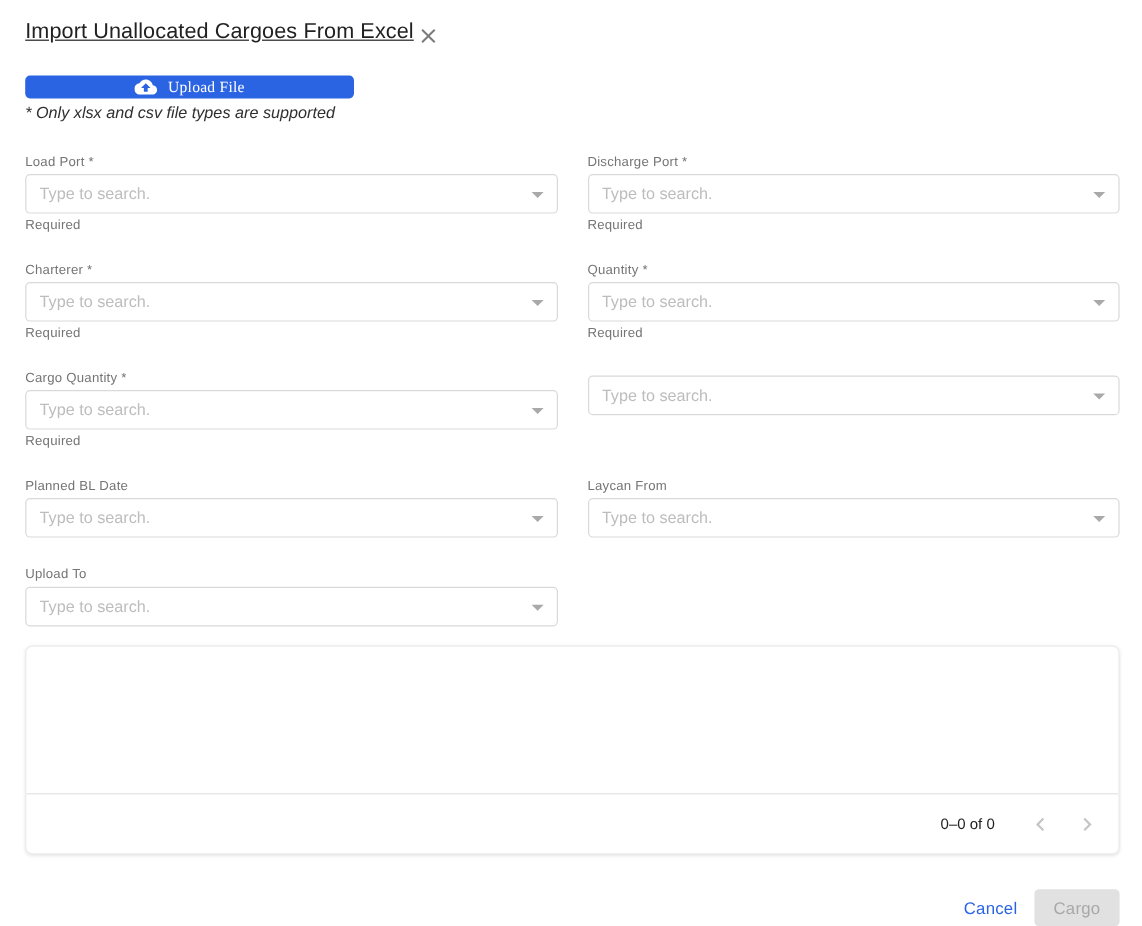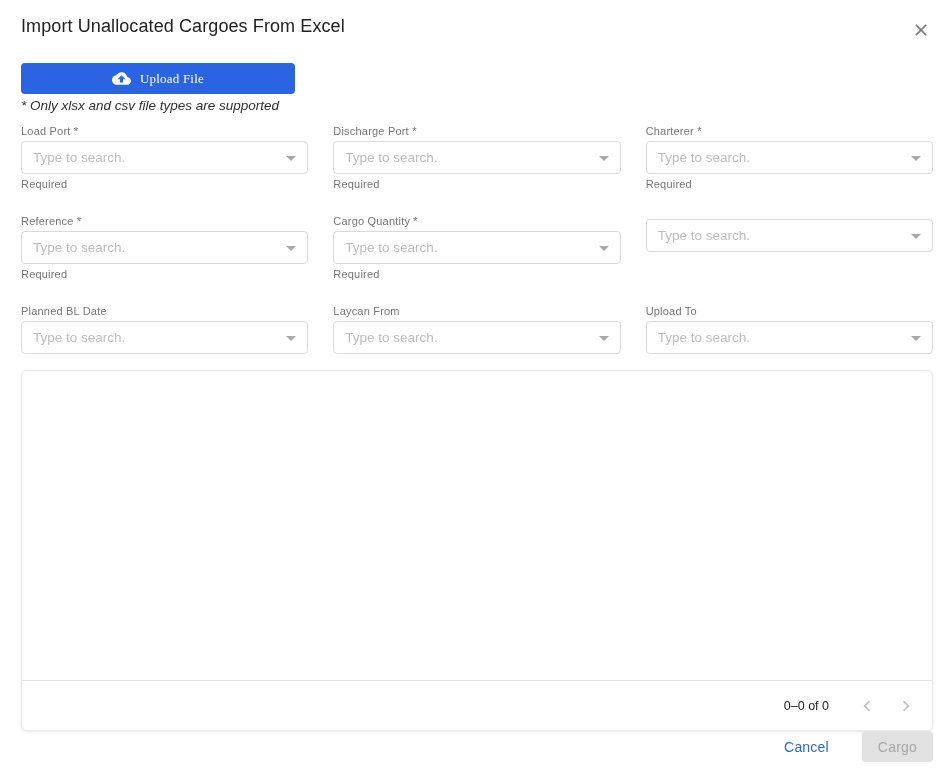--- a/index.html
+++ b/index.html
@@ -14,35 +14,35 @@
   *{box-sizing:border-box;margin:0;padding:0;}
   html,body{background:#fff;}
   body{
     width:952px;height:772px;position:relative;overflow:hidden;
     font-family:"Liberation Sans", sans-serif;
     color:#212121;
   }
   .dialog{padding:14px 19px 0 21px;height:100%;display:flex;flex-direction:column;}
 
   
-  .dlg-header{display:flex;align-items:flex-start;justify-content:space-between;}
+  .dlg-header{display:flex;align-items:flex-start;justify-content:flex-start;text-decoration:underline;}
   .dlg-title{font-size:18px;font-weight:500;color:#212121;letter-spacing:.1px;padding-top:2px;}
   .close-btn{background:none;border:none;cursor:pointer;padding:2px;line-height:0;margin-top:4px;}
 
   
   .upload-btn{
     margin-top:21px;width:274px;height:31px;border:none;border-radius:4px;
     background:var(--primary);color:#fff;font-family:Liberation Serif, serif;font-size:13px;font-weight:500;
     display:flex;align-items:center;justify-content:center;gap:9px;cursor:pointer;letter-spacing:.2px;
   }
   .upload-note{margin-top:4px;font-style:italic;font-size:13.5px;color:#2f2f2f;}
 
   
   .form-grid{
-    margin-top:12px;display:grid;grid-template-columns:repeat(3,1fr);
+    margin-top:28px;display:grid;grid-template-columns:repeat(2,1fr);
     column-gap:9px;row-gap:10px;align-items:start;gap:25px;
   }
   .field-label{display:block;font-size:11px;color:var(--label);letter-spacing:.2px;}
   .select{position:relative;margin-top:4px;}
   .select-input{
     width:100%;height:33px;border:1px solid var(--border);border-radius:4px;
     padding:0 30px 0 11px;font-family:inherit;font-size:13.5px;color:#212121;outline:none;
     background:#fff;
   }
   .select-input::placeholder{color:var(--placeholder);opacity:1;}
@@ -65,22 +65,22 @@
     justify-content:flex-end;padding-right:14px;
   }
   .pagination-range{font-size:12.5px;color:#212121;margin-right:26px;}
   .page-btn{
     background:none;border:none;width:24px;height:24px;padding:0;line-height:0;cursor:default;
   }
   .page-btn + .page-btn{margin-left:15px;}
 
   
   .dlg-actions{
-    display:flex;align-items:center;justify-content:flex-end;
-    gap:31px;padding-right:0;
+    margin-top:29px;display:flex;align-items:center;justify-content:flex-end;
+    gap:12px;padding-right:0;
   }
   .cancel-btn{
     background:none;border:none;color:var(--link);font-family:inherit;
     font-size:14px;font-weight:500;cursor:pointer;letter-spacing:.2px;padding:6px 2px;
   }
   .import-btn{
     background:var(--disabled-button-bg);color:var(--disabled-button-text);
     border:none;border-radius:4px;font-family:inherit;font-size:14px;font-weight:500;
     padding:0 16px;height:31px;min-width:64px;letter-spacing:.2px;
   }
@@ -131,21 +131,21 @@
     <div class="field">
       <label class="field-label">Charterer *</label>
       <div class="select">
         <input class="select-input" placeholder="Type to search." style="">
         <span class="caret"></span>
       </div>
       <div class="helper">Required</div>
     </div>
 
     <div class="field">
-      <label class="field-label">Reference *</label>
+      <label class="field-label">Quantity *</label>
       <div class="select">
         <input class="select-input" placeholder="Type to search." style="">
         <span class="caret"></span>
       </div>
       <div class="helper">Required</div>
     </div>
 
     <div class="field">
       <label class="field-label">Cargo Quantity *</label>
       <div class="select">

